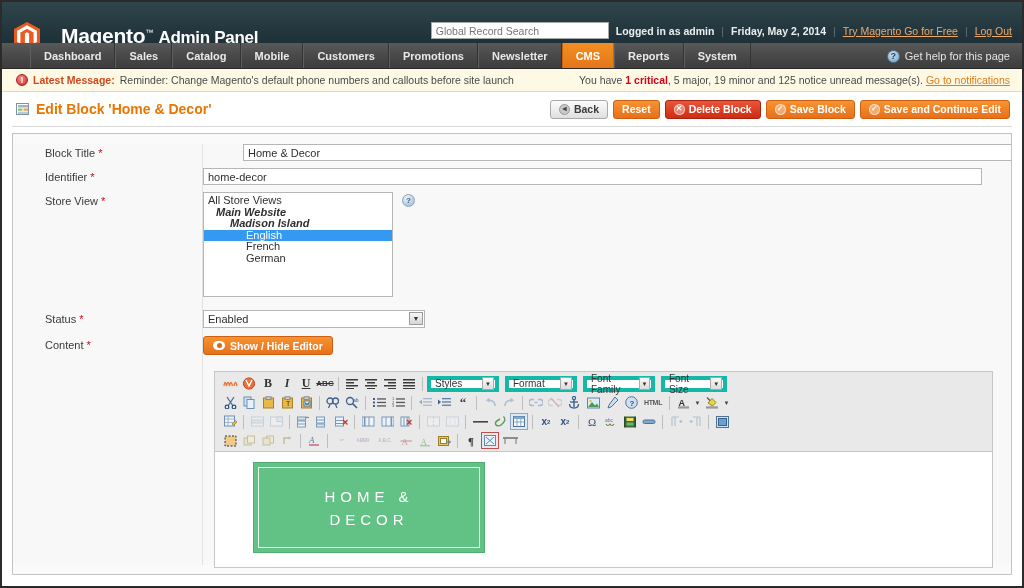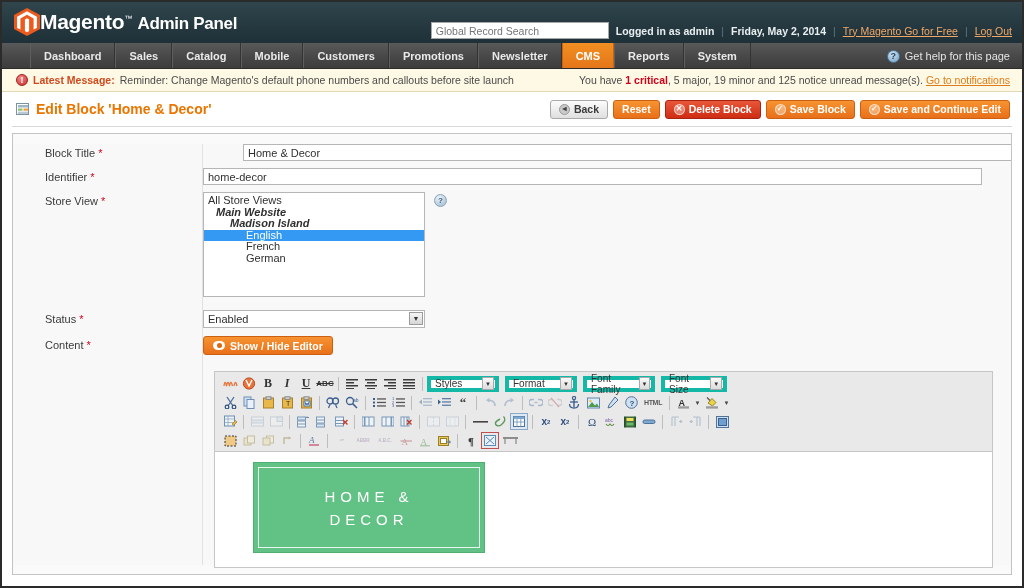--- a/index.html
+++ b/index.html
@@ -11,21 +11,21 @@
     background:#ffffff;
   }
   #page { position:relative; width:1024px; height:588px; border:2px solid #2b2b2b; overflow:hidden; background:#fff; }
 
   
   .header {
     height:41px;
     background:linear-gradient(to bottom,#30454c 0%,#25383f 60%,#1f3138 100%);
     position:relative;
   }
-  .logo-wrap { position:absolute; left:12px; top:6px; display:flex; align-items:center; gap:0; }
+  .logo-wrap { position:absolute; left:12px; top:20px; display:flex; align-items:center; gap:21px; }
   .hex { width:26px; height:28px; position:relative; }
   .hex svg { display:block; }
   .brand { color:#fff; font-size:21px; font-weight:bold; letter-spacing:-0.3px; font-family:"Liberation Sans",sans-serif;}
   .brand .tm { font-size:8px; vertical-align:super; font-weight:normal; }
   .brand .sub { font-size:17px; }
 
   .hdr-right { position:absolute; right:10px; top:20px; display:flex; align-items:center; gap:7px; font-size:10.5px; color:#d6dde0; }
   .gsearch {
     width:178px; height:17px; border:1px solid #a7a7a7; background:#fff;
     font-size:10.5px; color:#3a3a3a; padding:1px 4px; font-family:"Liberation Sans",sans-serif;
@@ -125,21 +125,21 @@
   .flabel { width:158px; flex:0 0 158px; font-size:11px; color:#3a3a3a; padding-top:3px; }
   .req { color:#d0021b; }
   .fctrl { flex:1; }
 
   .tinput {
     width:779px; height:17px; border:1px solid #b6b6b6; background:#fff;
     font-size:11px; color:#2f2f2f; padding:1px 4px; font-family:"Liberation Sans",sans-serif;
     outline:none;
   }
   .multisel {
-    width:222px; height:105px; border:1px solid #b6b6b6; background:#fff; overflow:hidden;
+    width:190px; height:105px; border:1px solid #b6b6b6; background:#fff; overflow:hidden;
     font-size:11px; padding-top:2px;
   }
   .opt { padding:0 2px 0 4px; line-height:11.5px; white-space:nowrap; cursor:pointer; }
   .opt.l0 { padding-left:4px; }
   .opt.l1 { padding-left:12px; font-weight:bold; font-style:italic; }
   .opt.l2 { padding-left:26px; font-weight:bold; font-style:italic; }
   .opt.l3 { padding-left:42px; }
   .opt.selected { background:#3399f3; color:#fff; }
   .helpicon {
     width:13px;height:13px;border-radius:50%;

